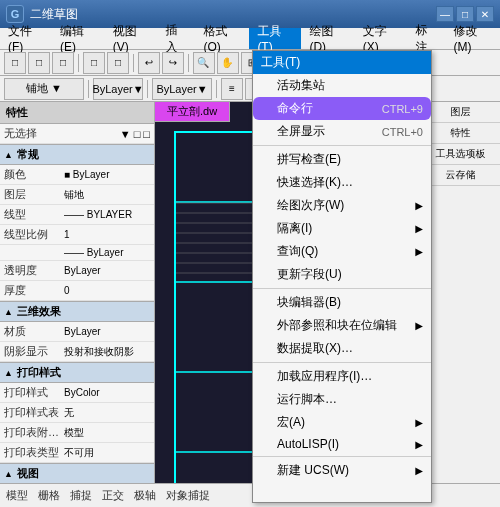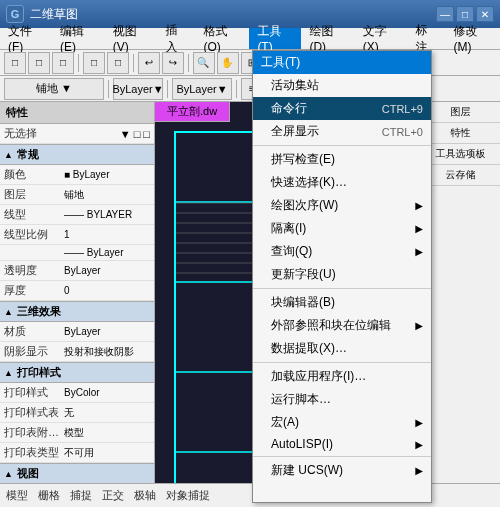--- a/index.html
+++ b/index.html
@@ -200,32 +200,33 @@
       font-size: 12px;
       z-index: 200;
     }
     .menu-header {
       background: #0078d4;
       color: white;
       padding: 3px 8px;
       font-size: 12px;
     }
     .dropdown-item {
-      padding: 3px 8px 3px 18px;
+      padding: 3px 8px 3px 24px;
       cursor: pointer;
       display: flex;
       align-items: center;
       justify-content: space-between;
       min-height: 20px;
       color: #000;
       position: relative;
     }
     .dropdown-item.highlighted {
-      background: #0c4a6e;
+      background: #8b5cf6;
       color: white;
+      border-radius: 6px;
     }
     .dropdown-item .shortcut {
       color: #666;
       font-size: 11px;
       margin-left: 16px;
     }
     .dropdown-item.highlighted .shortcut {
       color: #ddd;
     }
     .dropdown-sep {
@@ -295,21 +296,21 @@
   <div class="toolbar-btn">↪</div>
   <div class="toolbar-sep"></div>
   <div class="toolbar-btn">🔍</div>
   <div class="toolbar-btn">✋</div>
   <div class="toolbar-btn">⊞</div>
   <div class="toolbar-sep"></div>
   <span style="font-size:12px;color:#c00;font-weight:bold;padding:0 4px;">IRo</span>
 </div>
 
 <div class="toolbar-row2">
-  <div class="toolbar-btn" style="width:100px;font-size:11px;">铺地 ▼</div>
+  <div class="toolbar-btn" style="width:80px;font-size:11px;">铺地 ▼</div>
   <div class="toolbar-sep"></div>
   <div class="toolbar-btn" style="width:50px;font-size:11px;">ByLayer▼</div>
   <div class="toolbar-sep"></div>
   <div class="toolbar-btn" style="width:60px;font-size:11px;">ByLayer▼</div>
   <div class="toolbar-sep"></div>
   <div class="toolbar-btn">≡</div>
   <div class="toolbar-btn">✥</div>
   <div class="toolbar-btn">⧉</div>
 </div>
 

